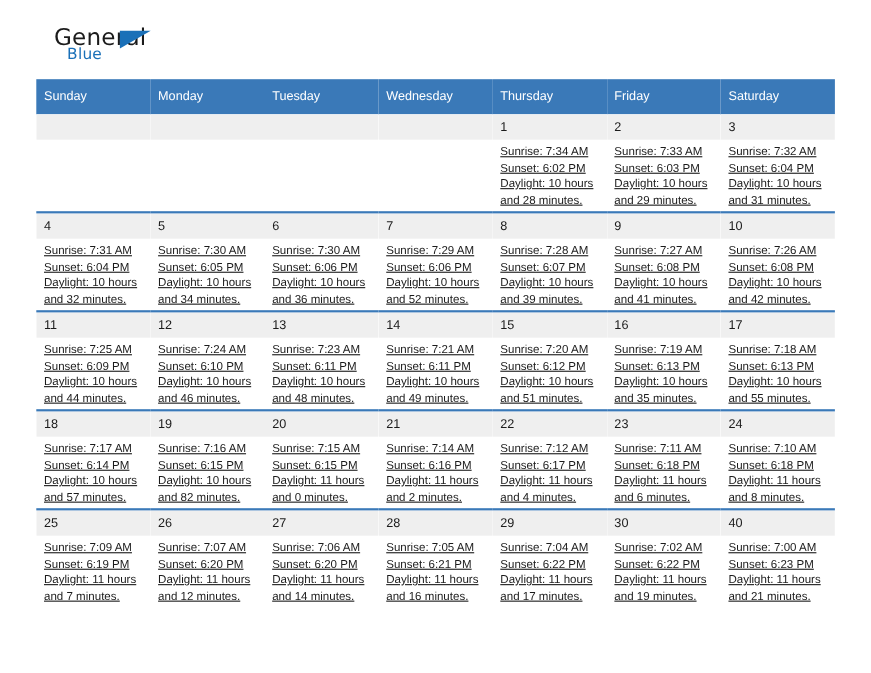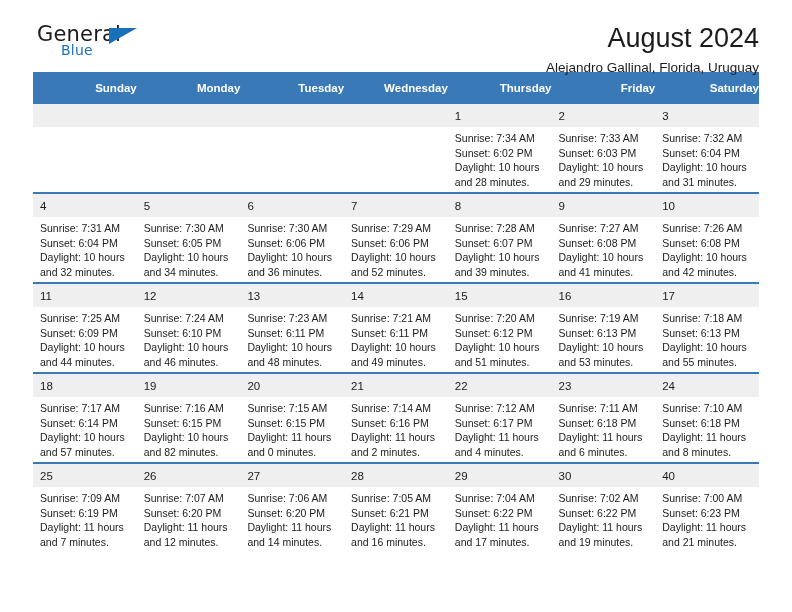--- a/index.html
+++ b/index.html
@@ -31,21 +31,21 @@
     padding-top: 22px;
     box-sizing: border-box;
   }
   .logo {
     position: relative;
     width: 120px;
     height: 52px;
   }
   .logo-general {
     position: absolute;
-    left: 4px;
+    left: 16px;
     top: 0;
     font-size: 21px;
     letter-spacing: .2px;
     color: #1b1b1b;
     font-family: "DejaVu Sans", sans-serif;
   }
   .logo-blue {
     position: absolute;
     left: 28px;
     top: 20px;
@@ -85,22 +85,22 @@
   
   .calendar {
     width: 726px;
     border-collapse: collapse;
     table-layout: fixed;
   }
   .calendar th {
     background: #3a79b8;
     color: #ffffff;
     font-size: 11.5px;
-    font-weight: bold;
-    text-align: right;
+    font-weight: normal;
+    text-align: left;
     padding: 6px 0 6px 7px;
     height: 20px;
     border: none;
   }
   .calendar td {
     vertical-align: top;
     padding: 0;
     border-top: 2px solid #3a79b8;
     background: #ffffff;
     height: 88px;
@@ -116,20 +116,21 @@
     line-height: 14px;
     padding: 5px 0 4px 7px;
     color: #1b1b1b;
     min-height: 14px;
   }
   .cell-body {
     padding: 4px 6px 0 7px;
     font-size: 10.5px;
     line-height: 14.6px;
     color: #1b1b1b;
+    text-decoration: underline;
   }
   .cell-body div {
     white-space: nowrap;
   }
   td.empty .daynum {
     color: transparent;
   }
 </style>
 </head>
 <body>
@@ -137,24 +138,20 @@
 <div class="page">
 
   <div class="header">
 
     <div class="logo">
       <span class="logo-general">General</span>
       <span class="logo-triangle"></span>
       <span class="logo-blue">Blue</span>
     </div>
 
-    <div class="title-block">
-      <h1 class="cal-title">August 2024</h1>
-      <p class="cal-subtitle">Alejandro Gallinal, Florida, Uruguay</p>
-    </div>
 
   </div>
 
   <table class="calendar">
     <thead>
       <tr>
         <th>Sunday</th>
         <th>Monday</th>
         <th>Tuesday</th>
         <th>Wednesday</th>
@@ -315,21 +312,21 @@
               <div>Daylight: 10 hours</div>
               <div>and 51 minutes.</div>
             </div>
           </td>
           <td>
             <div class="daynum">16</div>
             <div class="cell-body">
               <div>Sunrise: 7:19 AM</div>
               <div>Sunset: 6:13 PM</div>
               <div>Daylight: 10 hours</div>
-              <div>and 53 minutes.</div>
+              <div>and 35 minutes.</div>
             </div>
           </td>
           <td>
             <div class="daynum">17</div>
             <div class="cell-body">
               <div>Sunrise: 7:18 AM</div>
               <div>Sunset: 6:13 PM</div>
               <div>Daylight: 10 hours</div>
               <div>and 55 minutes.</div>
             </div>

